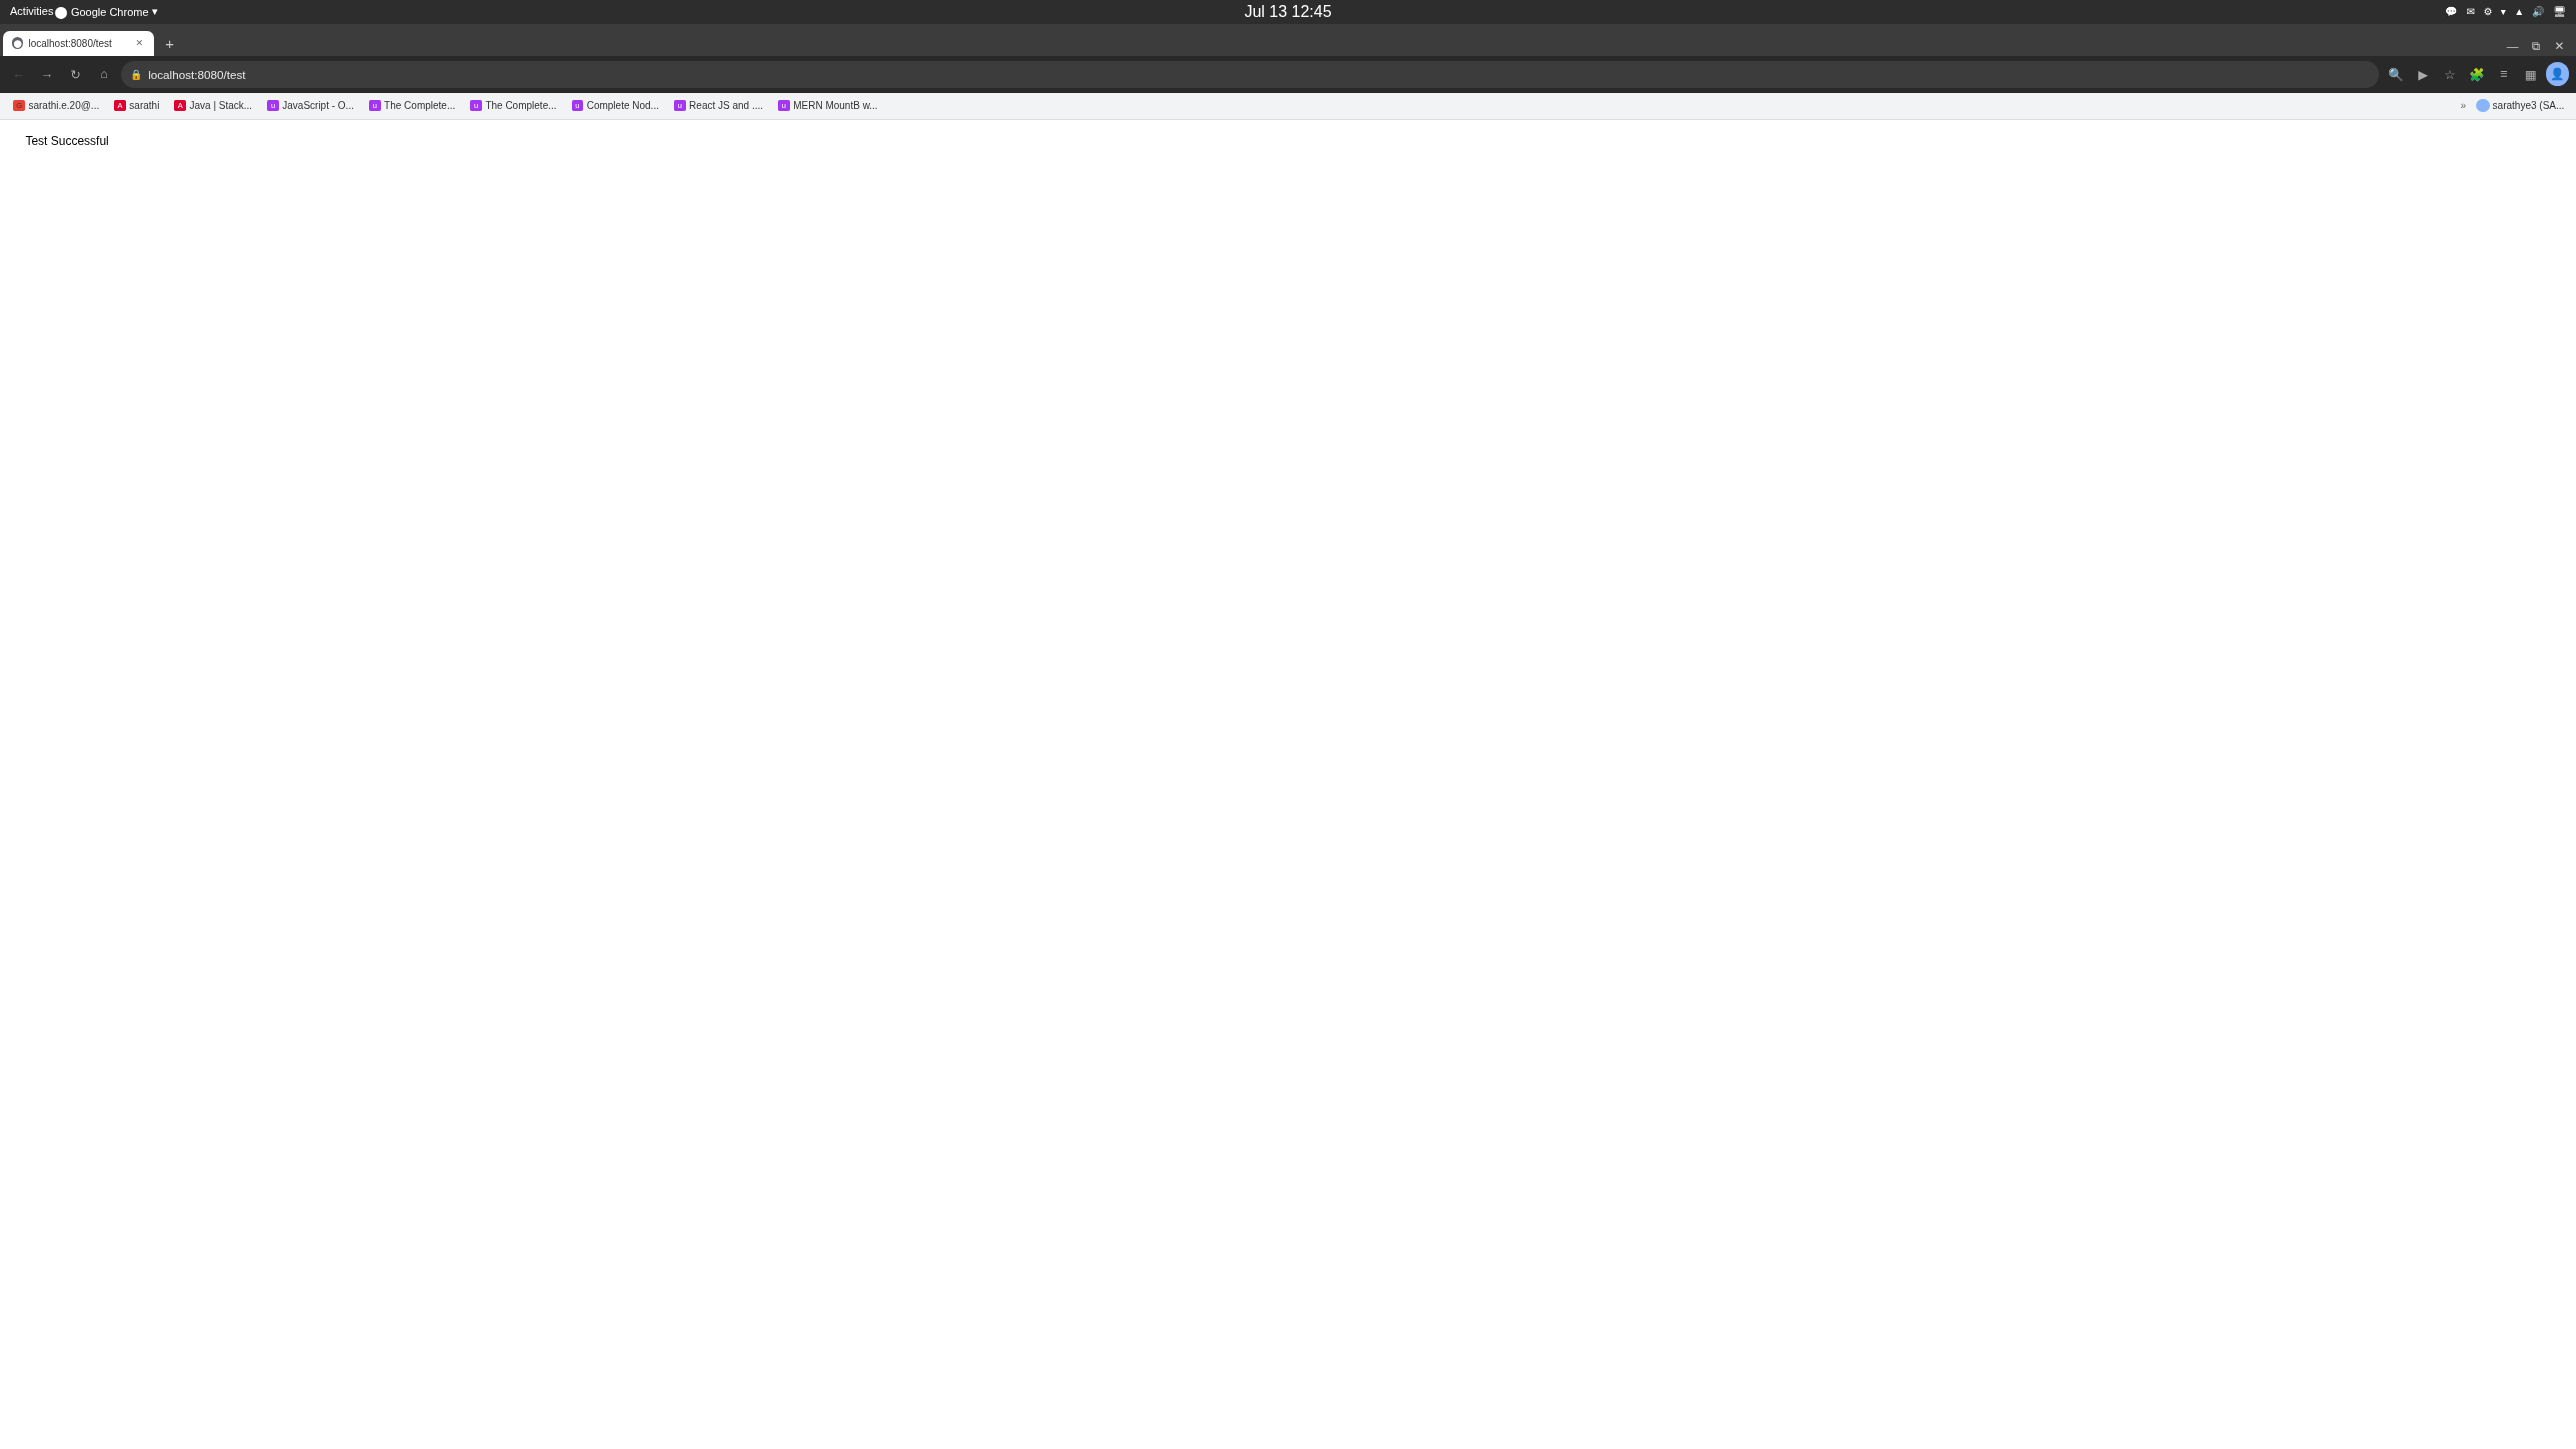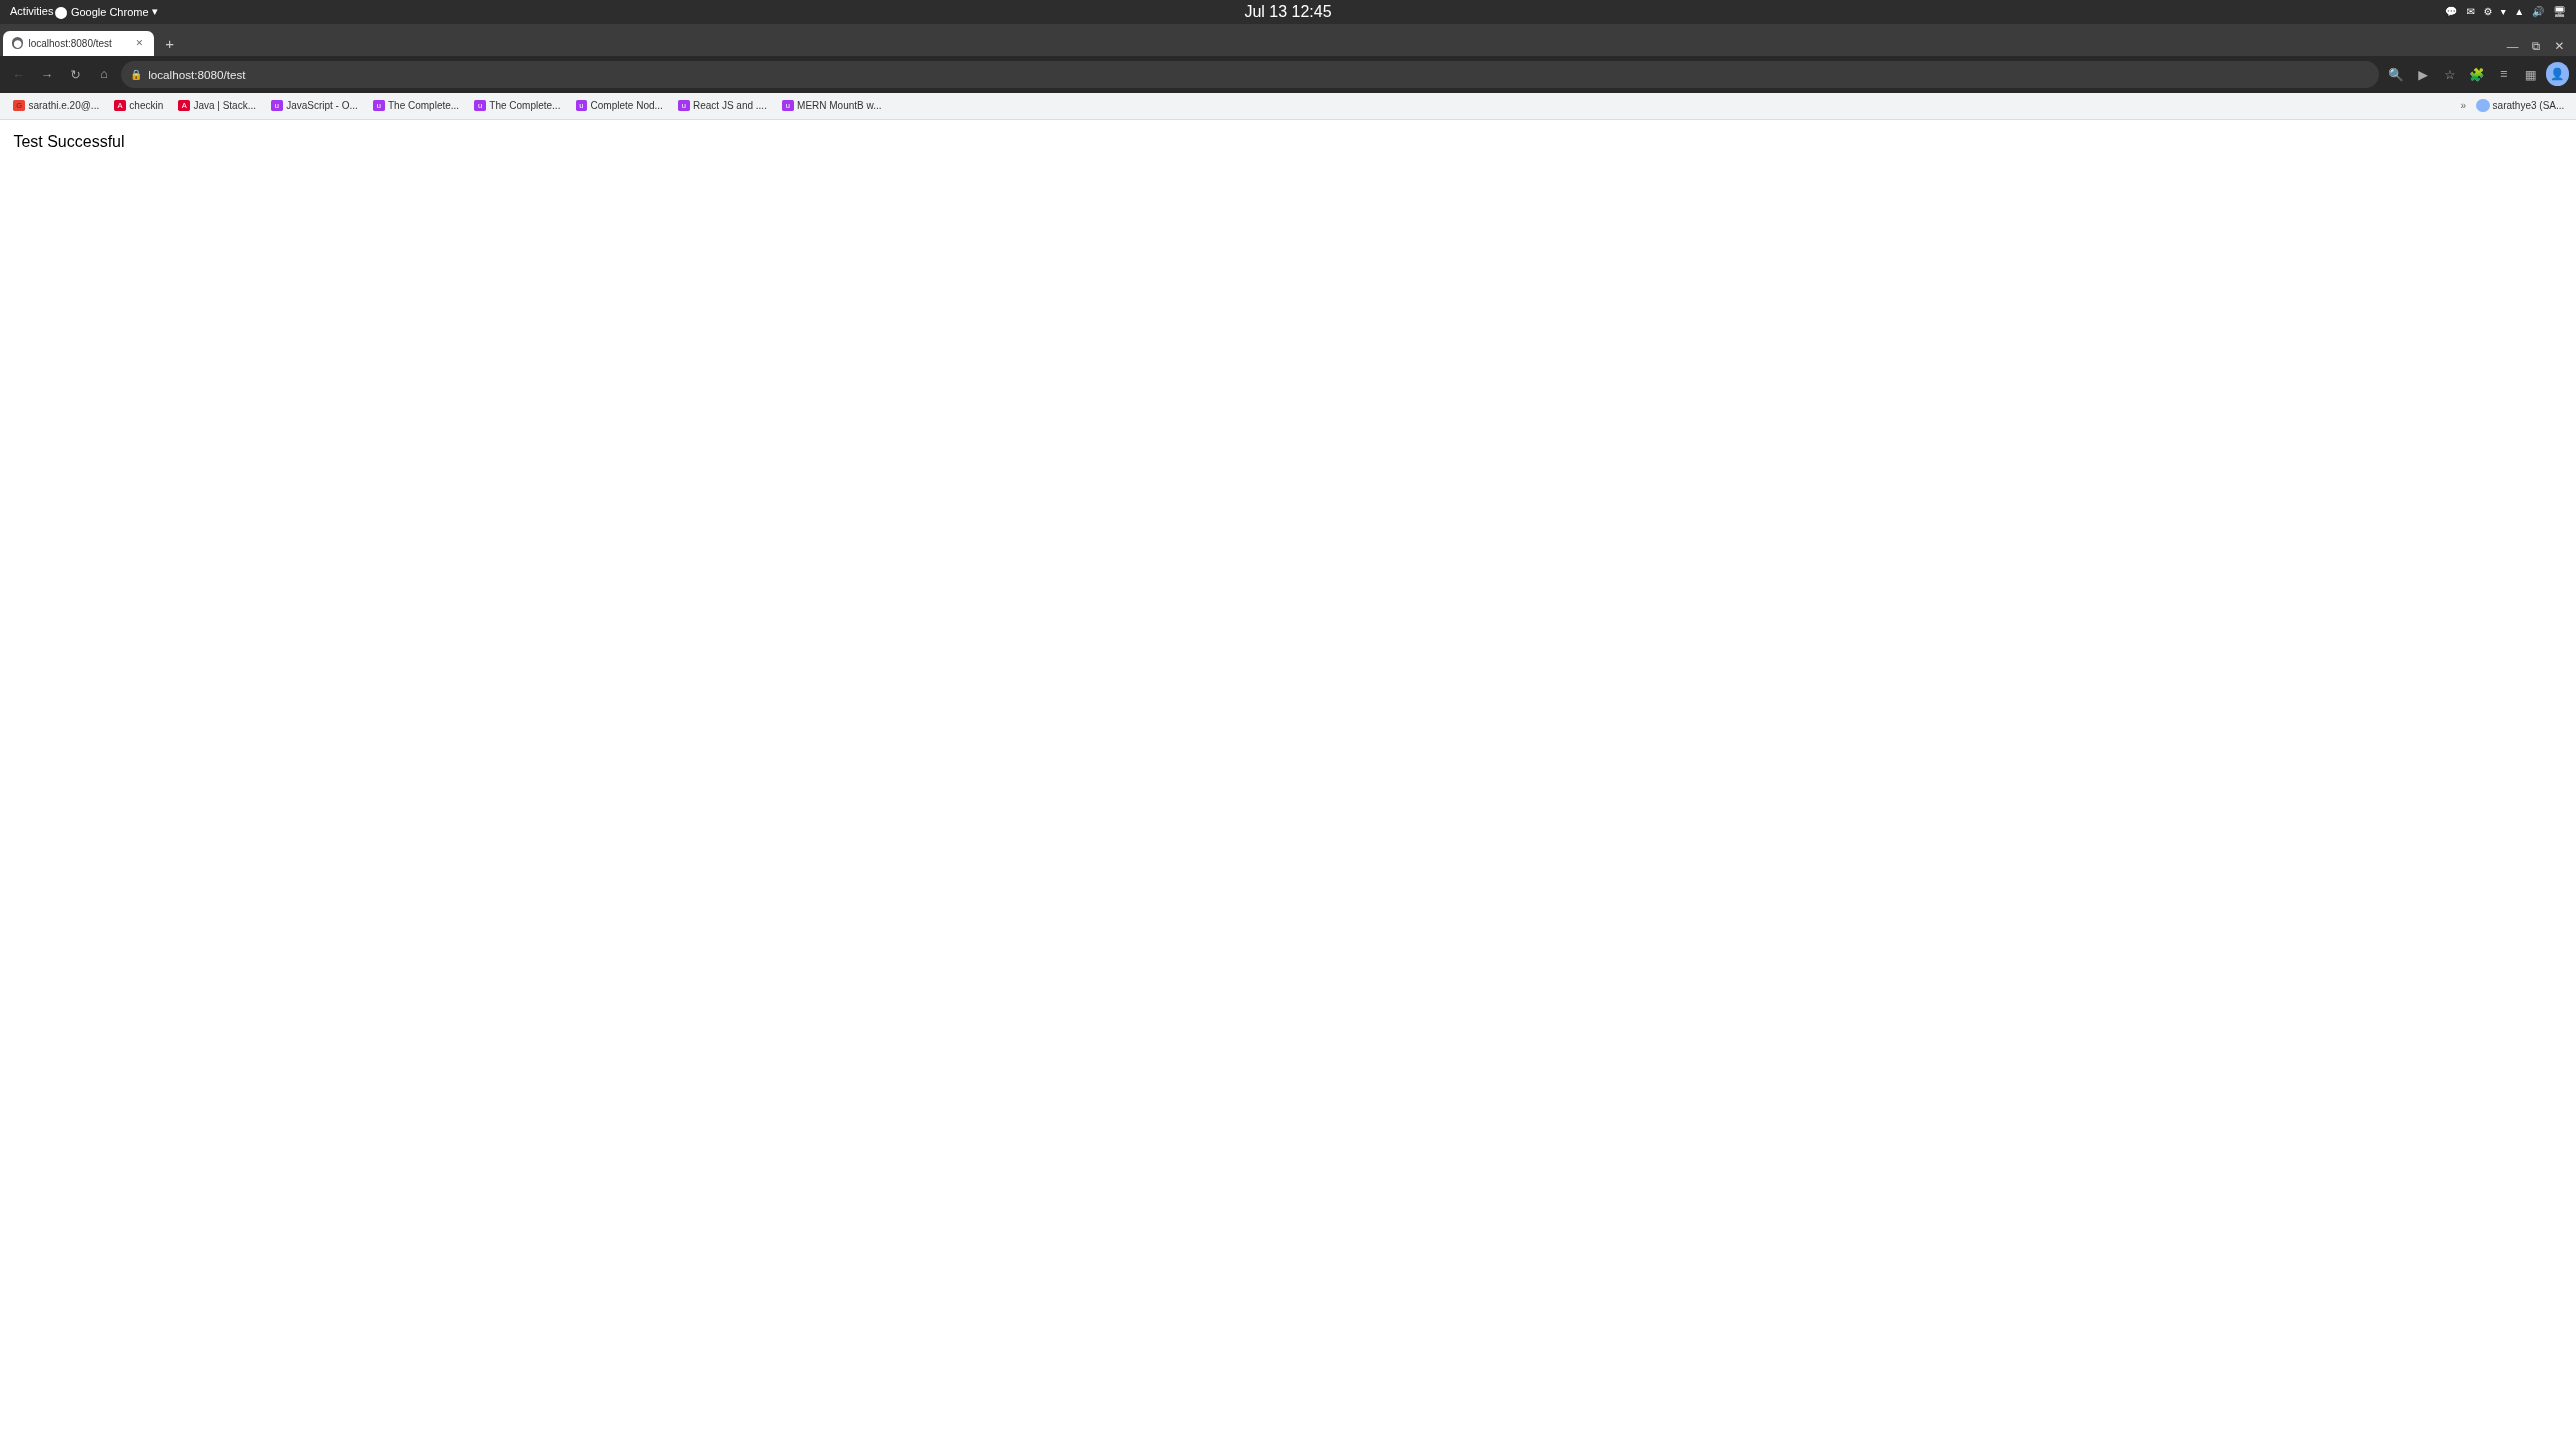--- a/index.html
+++ b/index.html
@@ -124,21 +124,21 @@
     .bookmarks-more { margin-left: auto; color: #666; font-size: 10px; cursor: pointer; padding: 1.7px 3.4px; }
     .profile-section { display: flex; align-items: center; gap: 3px; color: #333; font-size: 10px; cursor: pointer; padding: 1.7px 5px; border-radius: 10px; }
 
     
     .page-content {
       background: #fff;
       height: calc(100vh - 119px);
       padding: 13.4px;
       overflow-y: auto;
     }
-    .page-text { font-size: 16px; color: #000; }
+    .page-text { font-size: 12px; color: #000; margin-left: 12px; }
   </style>
 </head>
 <body>
 
 <div class="os-topbar">
   <div class="os-topbar-left">
     <span>Activities</span>
     <span style="display:flex;align-items:center;gap:3.4px;">
       <span style="font-size:11.7px;">⬤</span>
       <span>Google Chrome</span>
@@ -193,21 +193,21 @@
   </div>
 </div>
 
 <div class="bookmarks-bar">
   <div class="bookmark-item">
     <div class="bookmark-favicon gmail">G</div>
     <span>sarathi.e.20@...</span>
   </div>
   <div class="bookmark-item">
     <div class="bookmark-favicon angular">A</div>
-    <span>checkin</span>
+    <span>sarathi</span>
   </div>
   <div class="bookmark-item">
     <div class="bookmark-favicon angular">A</div>
     <span>Java | Stack...</span>
   </div>
   <div class="bookmark-item">
     <div class="bookmark-favicon udemy">u</div>
     <span>JavaScript - O...</span>
   </div>
   <div class="bookmark-item">

